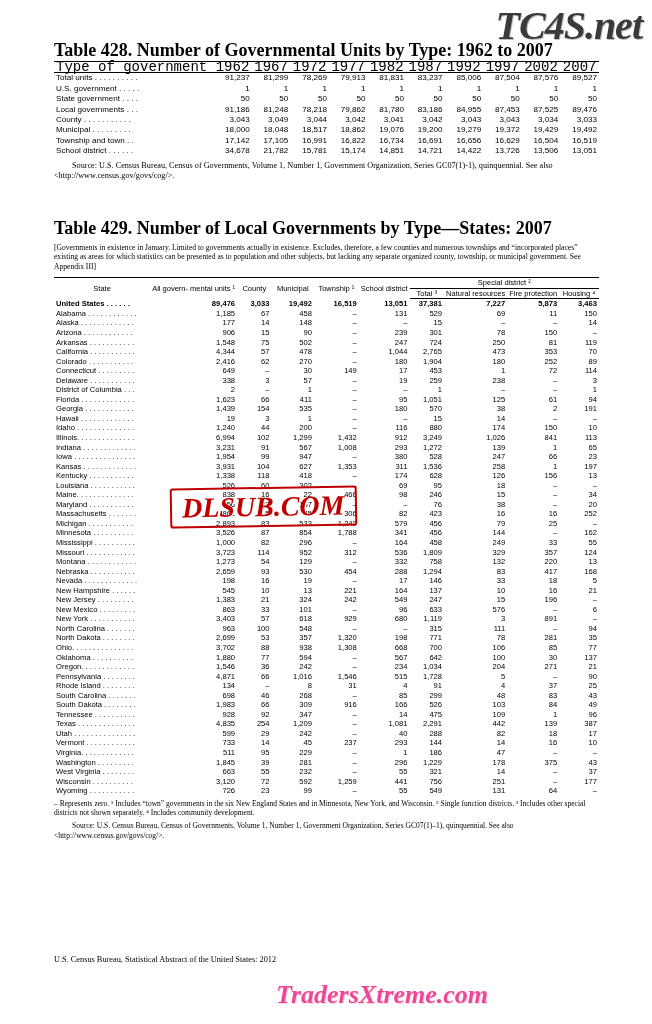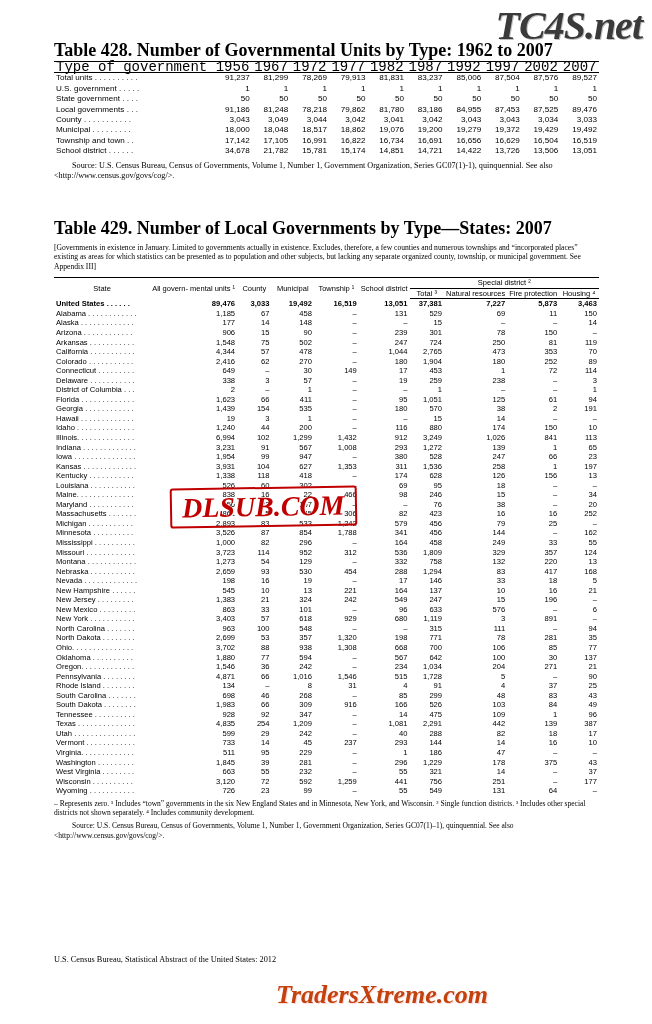--- a/index.html
+++ b/index.html
@@ -33,21 +33,21 @@
     border:2px solid #c00000;
     border-radius:3px;
     text-shadow:1px 1px 0 #ffffff;
     transform:rotate(-1deg);
     z-index:50;
   }
   .wm-traders{
     position:absolute;left:276px;top:980px;
     font-family:"Liberation Serif", serif;
     font-size:26px;font-weight:bold;font-style:italic;
-    color:#c2410c;
+    color:#ec4899;
     text-shadow:1px 1px 0 #ffd9d9;
     z-index:50;
   }
 
   h2.tbl-title{
     font-family:"Liberation Serif", serif;
     font-size:18px;font-weight:bold;
     margin:0;padding:0;
   }
 
@@ -143,21 +143,21 @@
 
   <div class="wm-tc4s">TC4S.net</div>
 
   <div class="t428-wrap">
     <h2 class="tbl-title t428-title">Table 428. Number of Governmental Units by Type: 1962 to 2007</h2>
 
     <table class="grid">
       <tbody>
           <tr class="hdr-top">
         <td class="lbl">Type of government</td>
-        <td>1956</td>
+        <td>1962</td>
         <td>1967</td>
         <td>1972</td>
         <td>1977</td>
         <td>1982</td>
         <td>1987</td>
         <td>1992</td>
         <td>1997</td>
         <td>2002</td>
         <td>2007</td>
       </tr>

